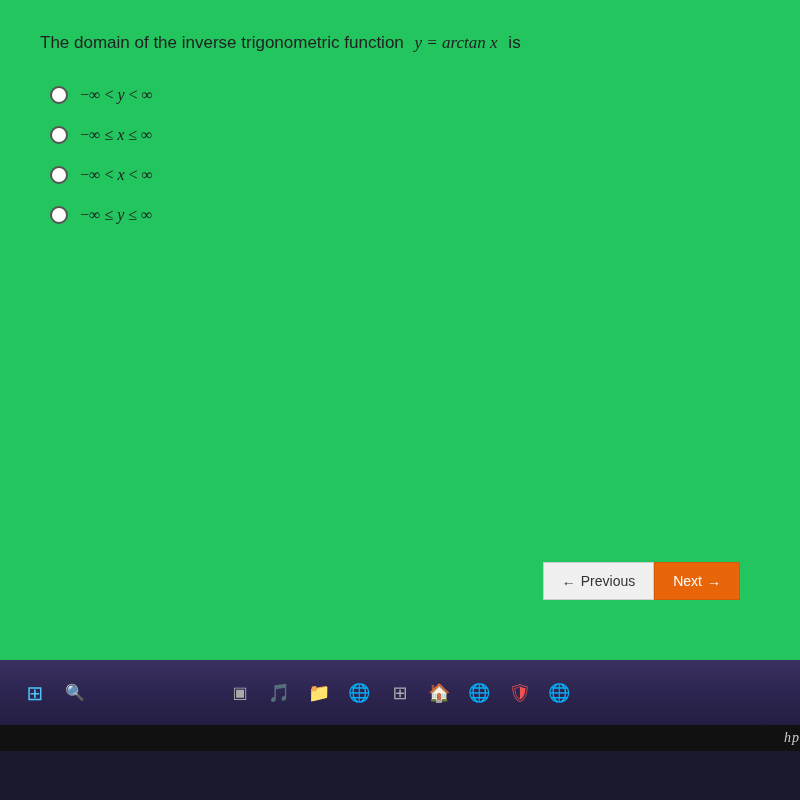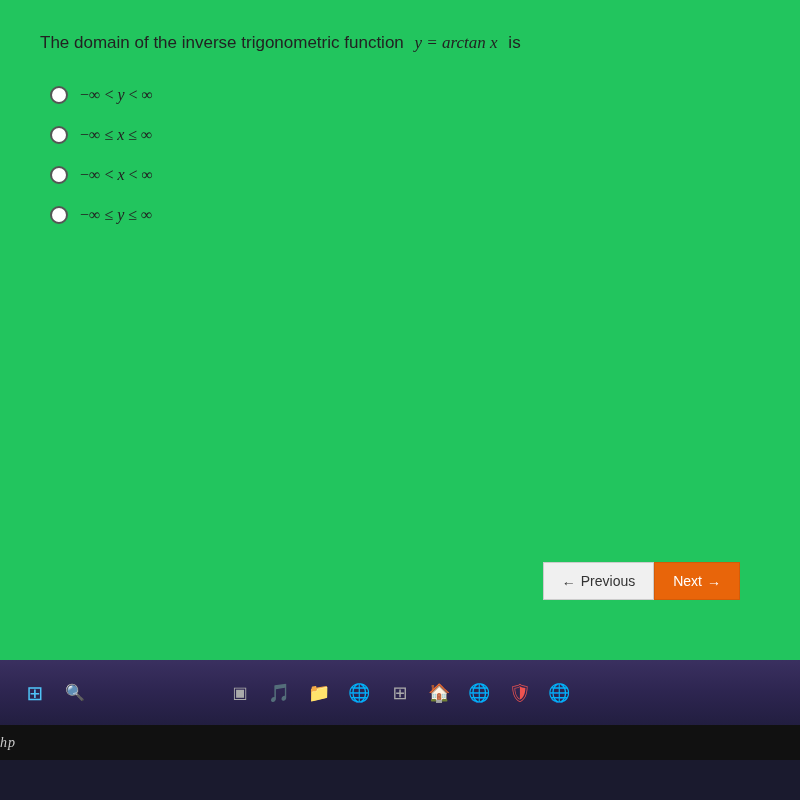--- a/index.html
+++ b/index.html
@@ -128,25 +128,25 @@
     }
 
     .taskbar-center {
       display: flex;
       align-items: center;
       gap: 10px;
     }
 
     .hp-bar {
       width: 100%;
-      height: 35px;
+      height: 26px;
       background: #111;
       display: flex;
       align-items: center;
-      justify-content: flex-start;
+      justify-content: flex-end;
     }
 
     .hp-logo {
       color: #ccc;
       font-size: 14px;
       font-style: italic;
       font-family: serif;
       letter-spacing: 1px;
     }
 

